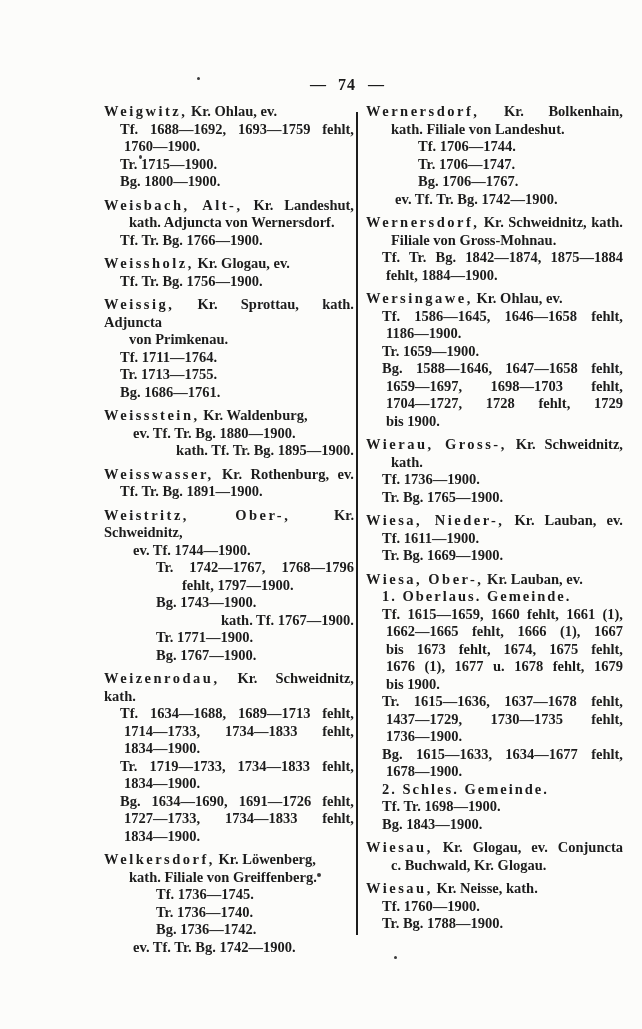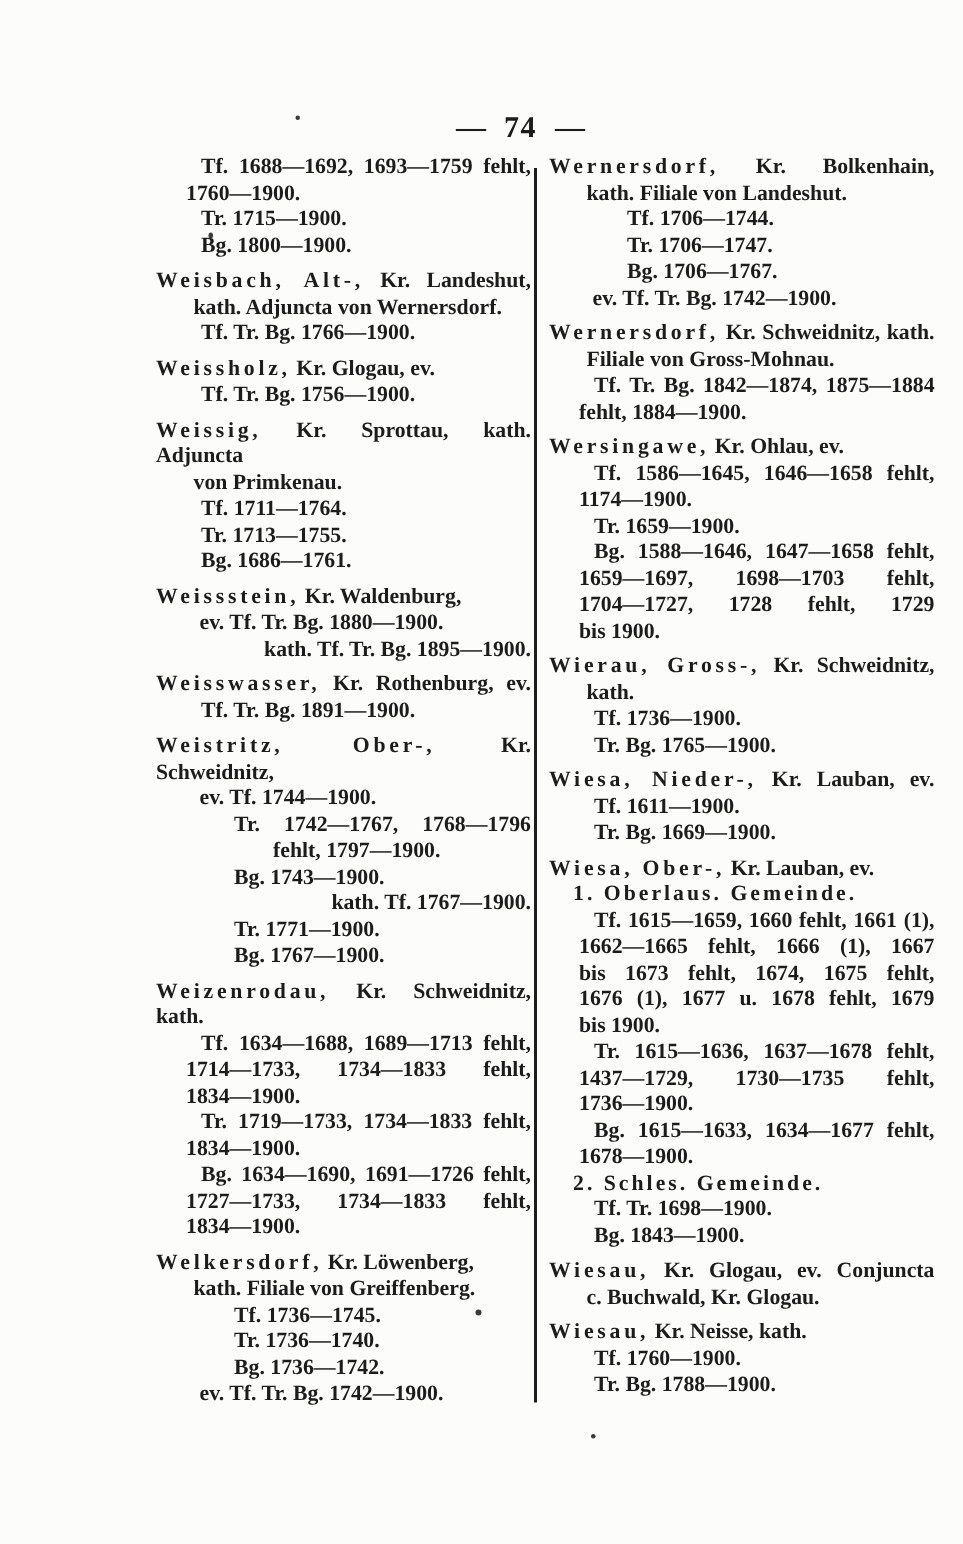--- a/index.html
+++ b/index.html
@@ -6,39 +6,39 @@
   body{
     width:642px;height:1029px;position:relative;overflow:hidden;
     background:#fdfdfc;
     font-family:"Liberation Serif","DejaVu Serif",serif;
     font-weight:700;color:#1c1c1c;
     -webkit-font-smoothing:antialiased;
   }
   .page{position:absolute;inset:0;background:#fcfcfa;}
   .page-header{
     position:absolute;top:76px;left:105px;width:484px;
-    text-align:center;font-size:20px;line-height:18px;
+    text-align:center;font-size:16px;line-height:18px;
   }
   .page-header .dash{margin:0 12px;letter-spacing:0;}
   .page-header .num{letter-spacing:1px;}
   .divider{
     position:absolute;left:356px;top:112px;width:1.5px;height:823px;
     background:#1d1d1d;
   }
   .col{
     position:absolute;top:103px;
     font-size:14.5px;line-height:17.5px;
   }
   .col-left{left:104px;width:250px;}
   .col-right{left:366px;width:257px;}
   .entry{margin:0 0 6px 0;}
   .ln{min-height:17.5px;}
   .sp{letter-spacing:2.5px;}
   .cont{margin-left:25px;}
-  .rec{margin-left:30px;}
+  .rec{margin-left:16px;}
   .rec2{margin-left:20px;}
   .recd{margin-left:52px;}
   .recd2{margin-left:78px;}
   .ev{margin-left:29px;}
   .kath{margin-left:13px;text-align:right;}
   .gem{margin-left:16px;letter-spacing:2px;}
   .j{text-align:justify;text-align-last:justify;}
   .speck{position:absolute;background:#3a3a3a;border-radius:50%;}
   .speck.s1{left:197px;top:77px;width:3px;height:3px;}
   .speck.s2{left:139px;top:155px;width:3px;height:4px;}
@@ -51,20 +51,21 @@
 <div class="page">
 
   <div class="page-header">
     <span class="dash">—</span><span class="num">74</span><span class="dash">—</span>
   </div>
 
   <div class="divider"></div>
 
   <div class="col col-left">
       <div class="entry">
+        <div class="ln head"><span class="sp">Weigwitz,</span><span> Kr. Ohlau, ev.</span></div>
         <div class="ln rec j">Tf. 1688—1692, 1693—1759 fehlt,</div>
         <div class="ln rec2">1760—1900.</div>
         <div class="ln rec">Tr. 1715—1900.</div>
         <div class="ln rec">Bg. 1800—1900.</div>
       </div>
       <div class="entry">
         <div class="ln head j"><span class="sp">Weisbach, Alt-,</span><span> Kr. Landeshut,</span></div>
         <div class="ln cont">kath. Adjuncta von Wernersdorf.</div>
         <div class="ln rec">Tf. Tr. Bg. 1766—1900.</div>
       </div>
@@ -129,21 +130,21 @@
       </div>
       <div class="entry">
         <div class="ln head j"><span class="sp">Wernersdorf,</span><span> Kr. Schweidnitz, kath.</span></div>
         <div class="ln cont">Filiale von Gross-Mohnau.</div>
         <div class="ln rec j">Tf. Tr. Bg. 1842—1874, 1875—1884</div>
         <div class="ln rec2">fehlt, 1884—1900.</div>
       </div>
       <div class="entry">
         <div class="ln head"><span class="sp">Wersingawe,</span><span> Kr. Ohlau, ev.</span></div>
         <div class="ln rec j">Tf. 1586—1645, 1646—1658 fehlt,</div>
-        <div class="ln rec2">1174—1900.</div>
+        <div class="ln rec2">1186—1900.</div>
         <div class="ln rec">Tr. 1659—1900.</div>
         <div class="ln rec j">Bg. 1588—1646, 1647—1658 fehlt,</div>
         <div class="ln rec2 j">1659—1697, 1698—1703 fehlt,</div>
         <div class="ln rec2 j">1704—1727, 1728 fehlt, 1729</div>
         <div class="ln rec2">bis 1900.</div>
       </div>
       <div class="entry">
         <div class="ln head j"><span class="sp">Wierau, Gross-,</span><span> Kr. Schweidnitz,</span></div>
         <div class="ln cont">kath.</div>
         <div class="ln rec">Tf. 1736—1900.</div>

